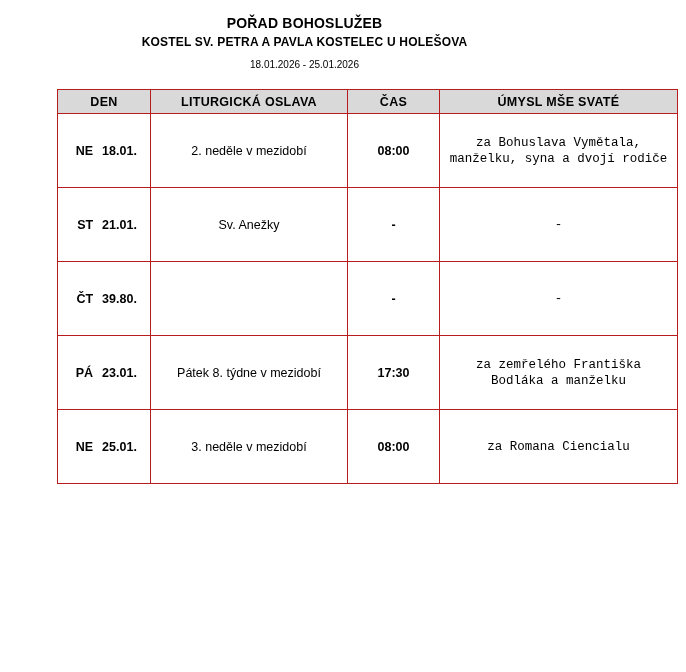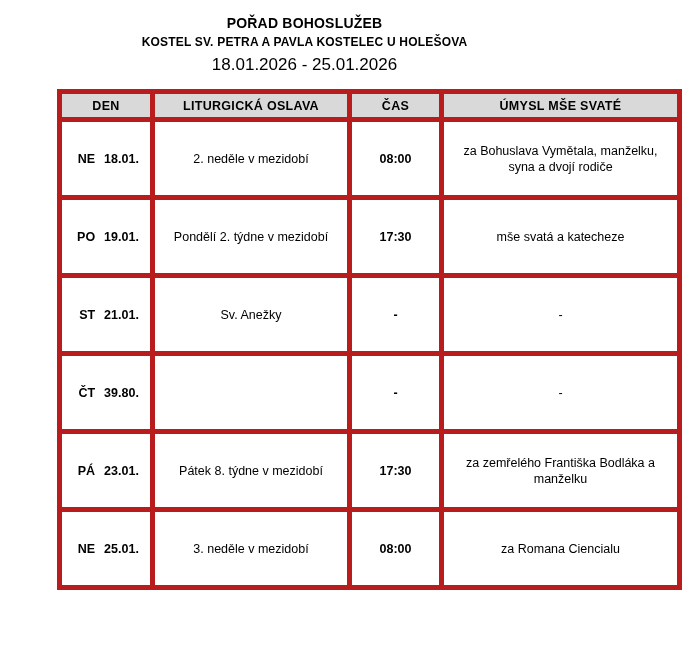--- a/index.html
+++ b/index.html
@@ -31,36 +31,36 @@
     letter-spacing: 0.2px;
     line-height: 19px;
   }
   .title-line2 {
     font-size: 12px;
     font-weight: bold;
     letter-spacing: 0.2px;
     line-height: 19px;
   }
   .date-range {
-    font-size: 17px;
+    font-size: 10px;
     font-weight: normal;
     line-height: 19px;
     padding-top: 3px;
   }
   .table-wrap {
     margin: 15px 33px 0 33px;
   }
   table.schedule {
     border-collapse: collapse;
     width: 620px;
     table-layout: fixed;
   }
   table.schedule th,
   table.schedule td {
-    border: 5px solid #b91c1c;
+    border: 1px solid #b91c1c;
     vertical-align: middle;
   }
   table.schedule thead th {
     background: #d9d9d9;
     font-size: 12.5px;
     font-weight: bold;
     text-align: center;
     height: 21px;
     padding: 1px 2px;
     letter-spacing: 0.3px;
@@ -88,21 +88,21 @@
     display: inline-block;
     min-width: 22px;
     text-align: right;
   }
   td.day-cell .daynum {
     display: inline-block;
     margin-left: 9px;
   }
   td.lit-cell { text-align: center; }
   td.time-cell { text-align: center; font-weight: bold; }
-  td.int-cell { text-align: center; }
+  td.int-cell { text-align: center; font-family: Liberation Mono, monospace; }
 </style>
 </head>
 <body>
 
 <div class="page">
 
   <div class="header">
     <div class="title-line1">POŘAD BOHOSLUŽEB</div>
     <div class="title-line2">KOSTEL SV. PETRA A PAVLA KOSTELEC U HOLEŠOVA</div>
     <div class="date-range">18.01.2026 - 25.01.2026</div>
@@ -128,28 +128,20 @@
 
         <tr>
           <td class="day-cell">
             <span class="dayname">NE</span><span class="daynum">18.01.</span>
           </td>
           <td class="lit-cell">2. neděle v mezidobí</td>
           <td class="time-cell">08:00</td>
           <td class="int-cell">za Bohuslava Vymětala, manželku, syna a dvojí rodiče</td>
         </tr>
 
-        <tr>
-          <td class="day-cell">
-            <span class="dayname">PO</span><span class="daynum">19.01.</span>
-          </td>
-          <td class="lit-cell">Pondělí 2. týdne v mezidobí</td>
-          <td class="time-cell">17:30</td>
-          <td class="int-cell">mše svatá a katecheze</td>
-        </tr>
 
 
         <tr>
           <td class="day-cell">
             <span class="dayname">ST</span><span class="daynum">21.01.</span>
           </td>
           <td class="lit-cell">Sv. Anežky</td>
           <td class="time-cell">-</td>
           <td class="int-cell">-</td>
         </tr>

